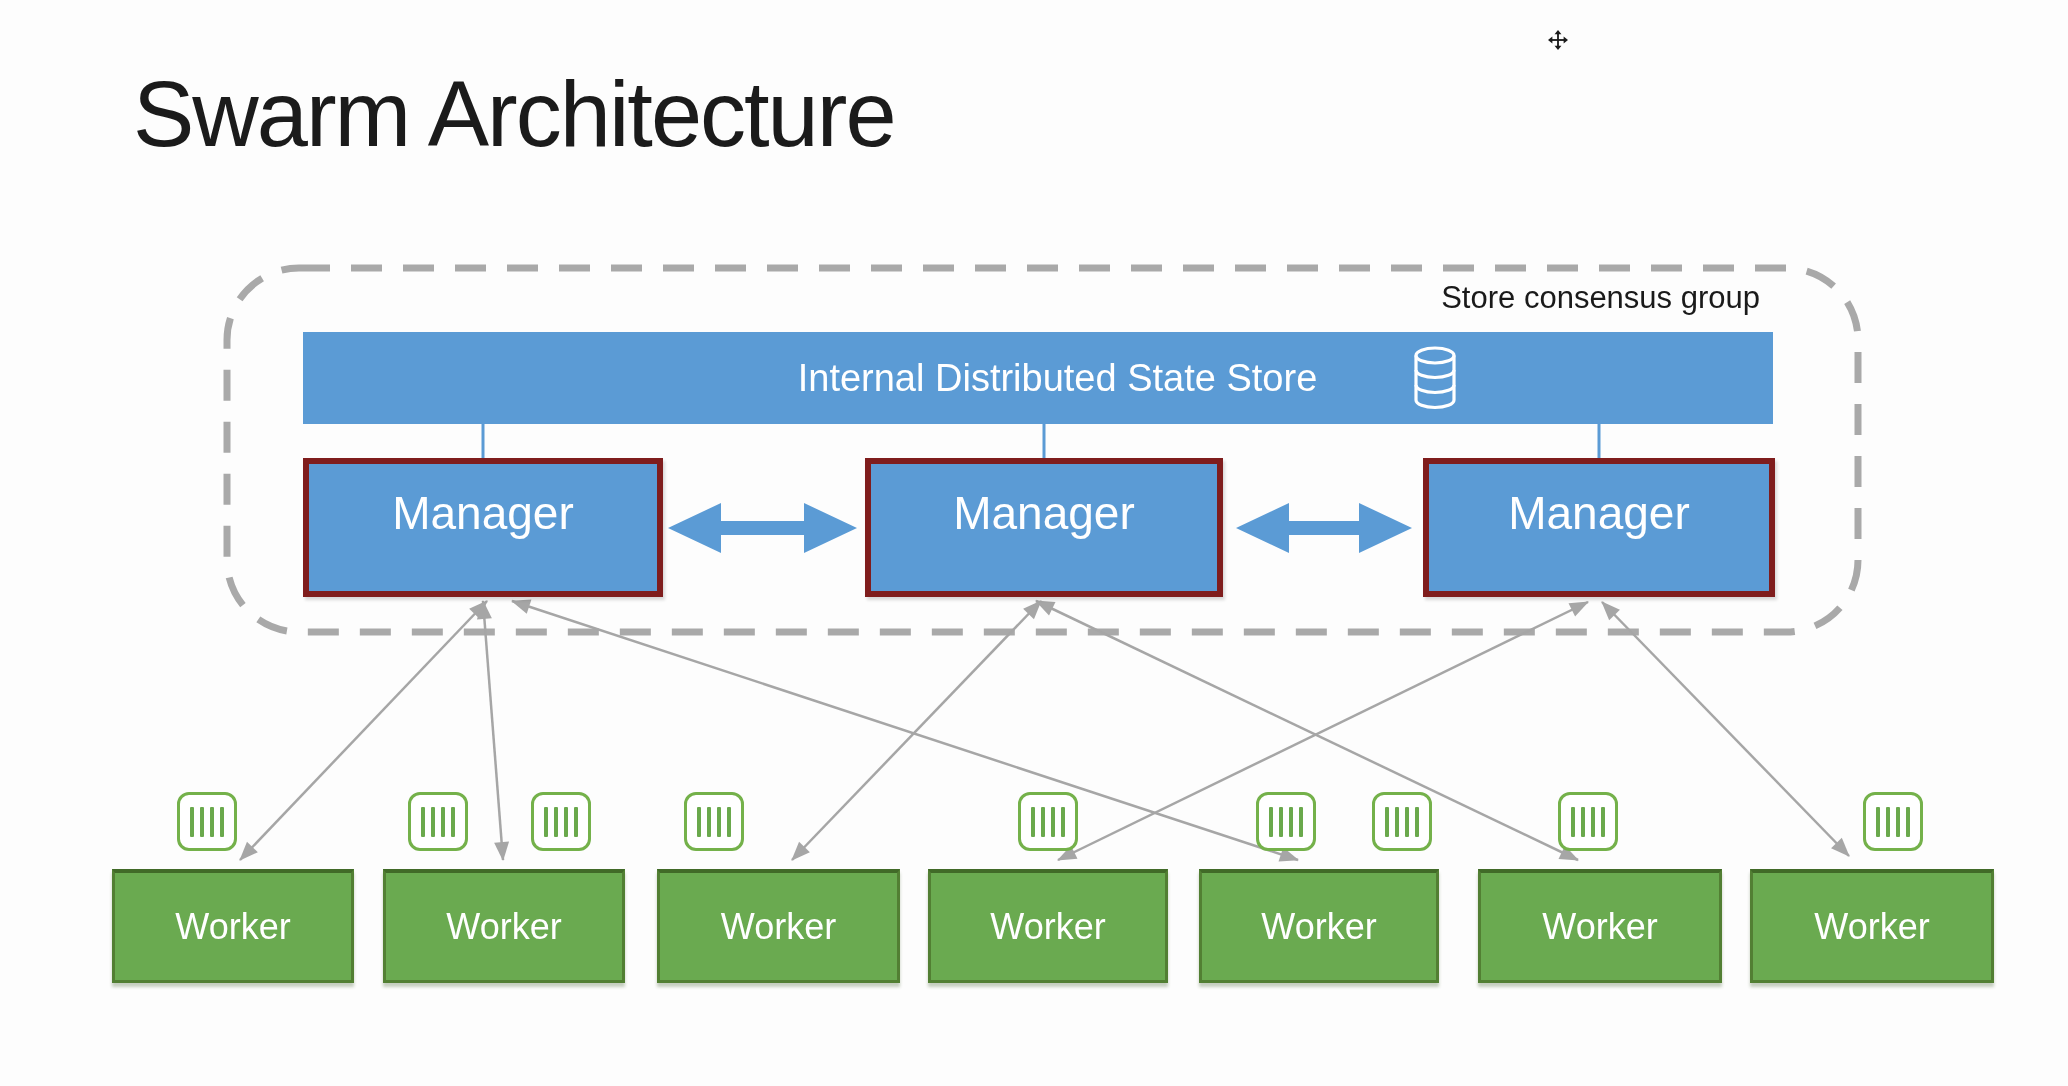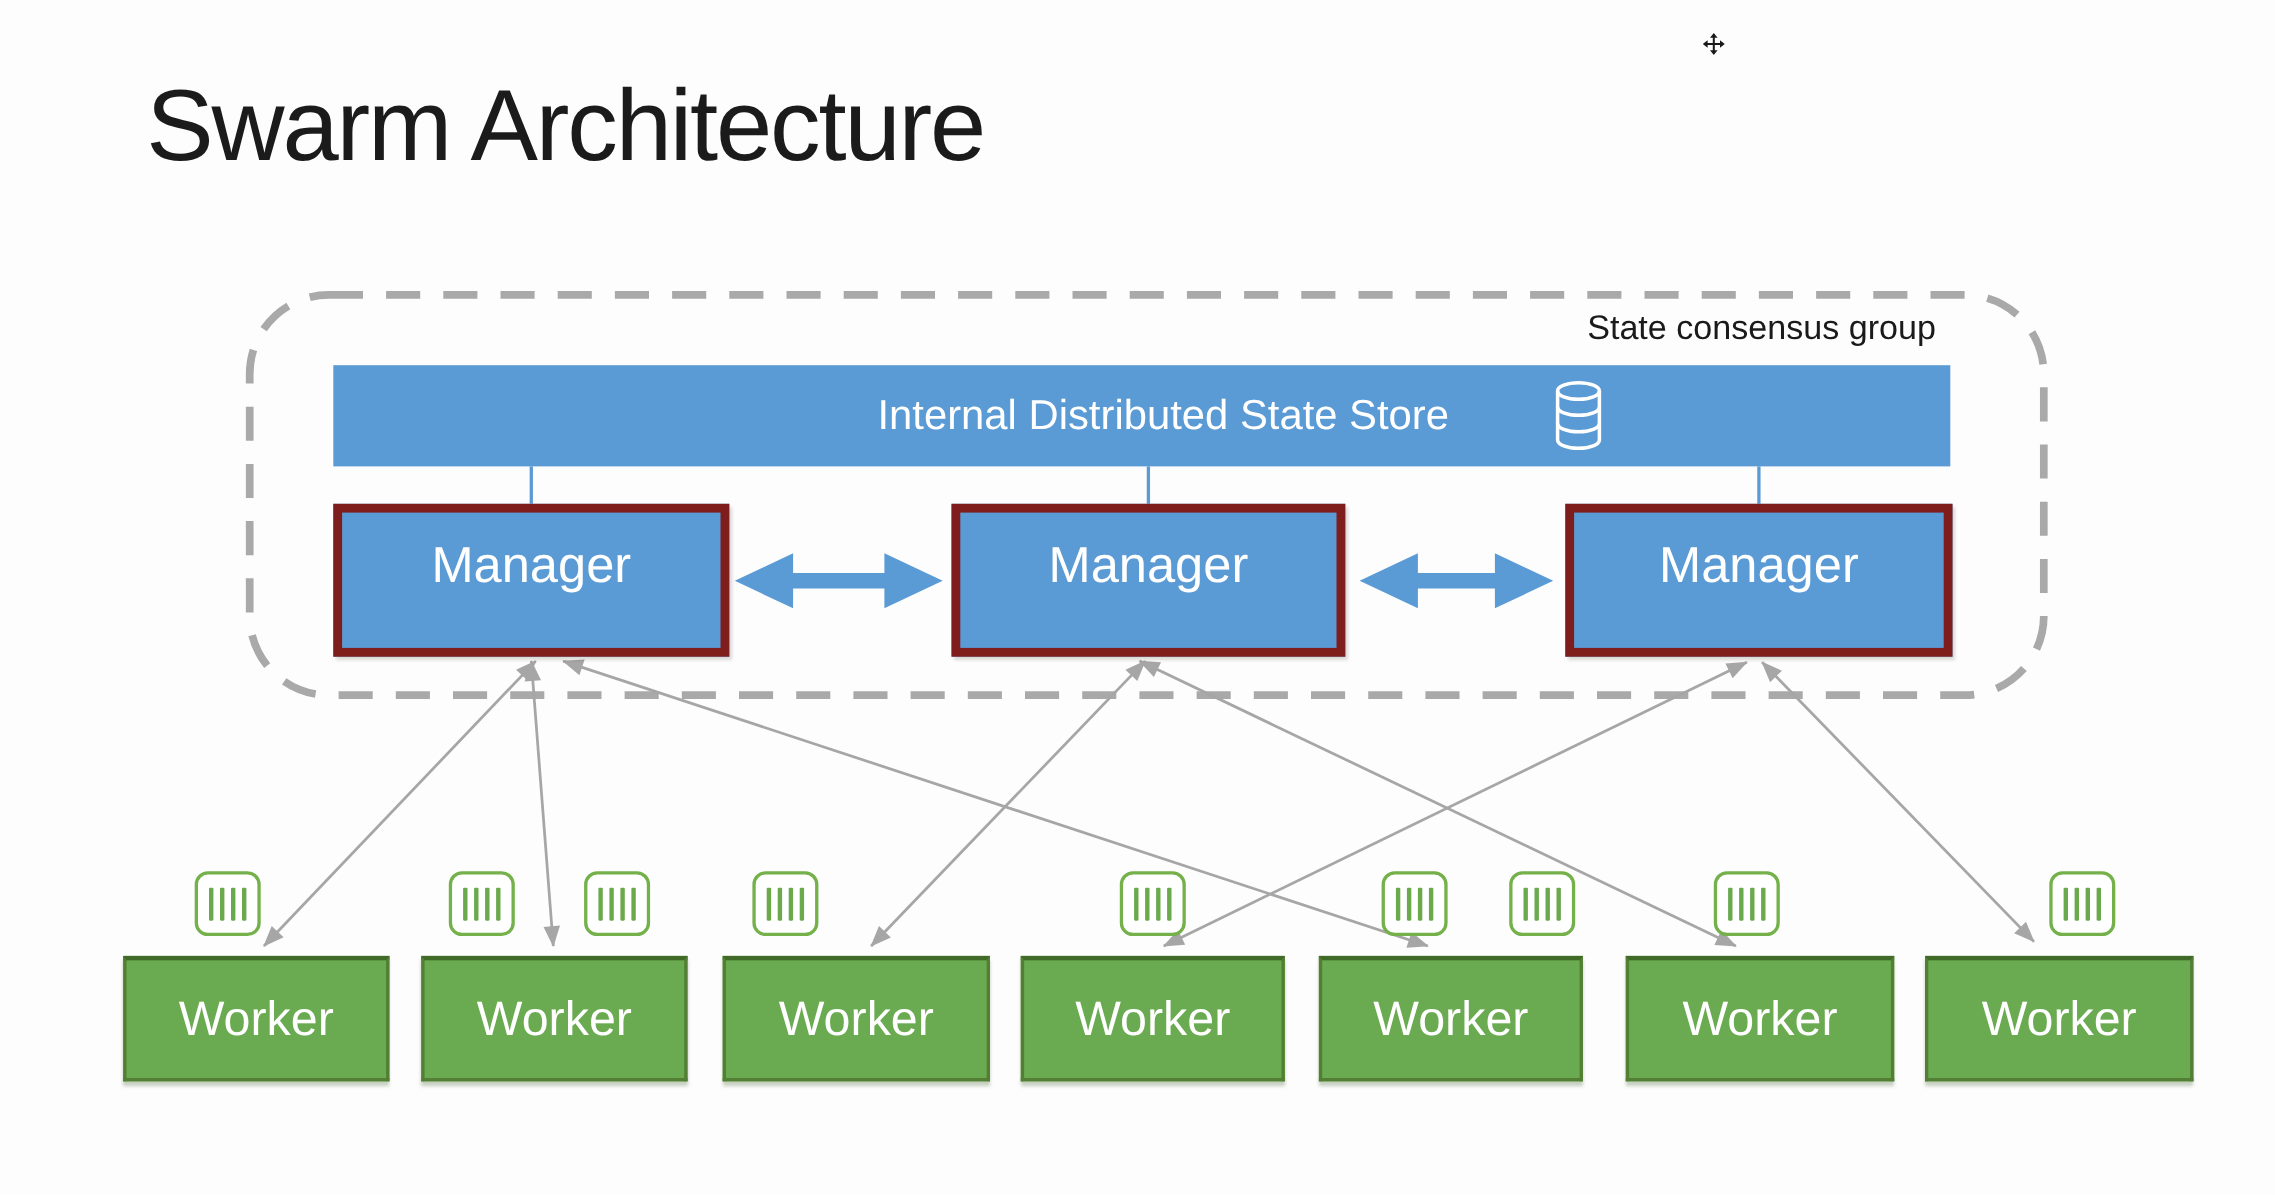--- a/index.html
+++ b/index.html
@@ -27,37 +27,37 @@
   }
   .banner-text{
     position:absolute;left:0;right:0;top:0;bottom:0;
     display:flex;align-items:center;justify-content:center;
     color:#ffffff;font-size:38px;white-space:nowrap;padding-left:39px;
   }
   .db-icon{position:absolute;left:1108px;top:14px;}
 
   .manager{
     position:absolute;top:458px;height:139px;
-    background:#5b9bd5;border:8px solid #7f1d1d;box-sizing:border-box;
+    background:#5b9bd5;border:6px solid #7f1d1d;box-sizing:border-box;
     display:flex;align-items:center;justify-content:center;
     color:#ffffff;font-size:46px;
     padding-bottom:30px;
     box-shadow:2px 3px 3px rgba(0,0,0,0.15);
   }
   .m1{left:303px;width:360px;}
   .m2{left:865px;width:358px;}
   .m3{left:1423px;width:352px;}
 
   .worker{
     position:absolute;top:869px;height:114px;
     background:#6aaa50;
     border:3px solid #527f33;border-top:4px solid #416a28;
     box-sizing:border-box;
     display:flex;align-items:center;justify-content:center;
-    color:#ffffff;font-size:44px;
+    color:#ffffff;font-size:36px;
     box-shadow:0 4px 3px rgba(70,100,50,0.30);
   }
 
   .cicon{
     position:absolute;top:792px;width:54px;height:53px;
     background:#ffffff;border:3px solid #74b14a;border-radius:12px;
     display:flex;align-items:center;justify-content:center;gap:6px;
   }
   .cicon span{display:block;width:4px;height:30px;background:#6aa94c;border-radius:1px;}
 
@@ -91,21 +91,21 @@
       <line x1="487" y1="601" x2="240" y2="860" marker-start="url(#ga)" marker-end="url(#ga)"></line>
       <line x1="483" y1="601" x2="503" y2="860" marker-start="url(#ga)" marker-end="url(#ga)"></line>
       <line x1="512" y1="601" x2="1298" y2="860" marker-start="url(#ga)" marker-end="url(#ga)"></line>
       <line x1="1041" y1="601" x2="792" y2="860" marker-start="url(#ga)" marker-end="url(#ga)"></line>
       <line x1="1036" y1="601" x2="1578" y2="860" marker-start="url(#ga)" marker-end="url(#ga)"></line>
       <line x1="1588" y1="602" x2="1058" y2="860" marker-start="url(#ga)" marker-end="url(#ga)"></line>
       <line x1="1602" y1="602" x2="1849" y2="856" marker-start="url(#ga)" marker-end="url(#ga)"></line>
     </g>
   </svg>
 
-  <div class="raft-label">State consensus group</div>
+  <div class="raft-label">Store consensus group</div>
 
   <div class="banner">
     <div class="banner-text">Internal Distributed State Store</div>
     <svg class="db-icon" width="48" height="64" viewBox="0 0 48 64">
       <g fill="none" stroke="#ffffff" stroke-width="3.2">
         <ellipse cx="24" cy="9.5" rx="19" ry="7.5"></ellipse>
         <line x1="5" y1="9.5" x2="5" y2="54"></line>
         <line x1="43" y1="9.5" x2="43" y2="54"></line>
         <path d="M5,24 A19,7.5 0 0 0 43,24"></path>
         <path d="M5,39 A19,7.5 0 0 0 43,39"></path>

